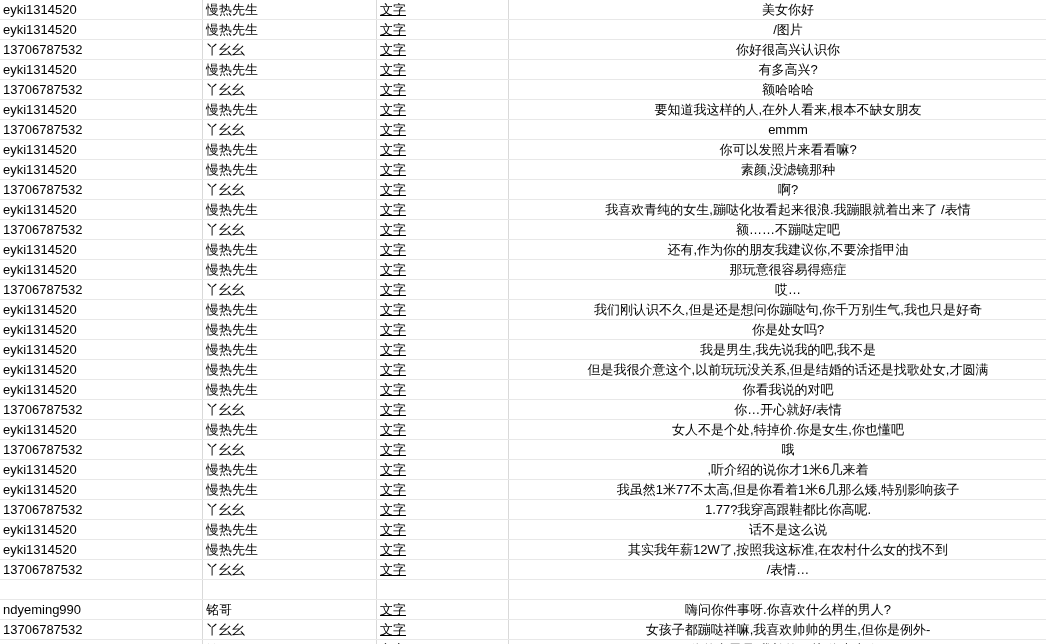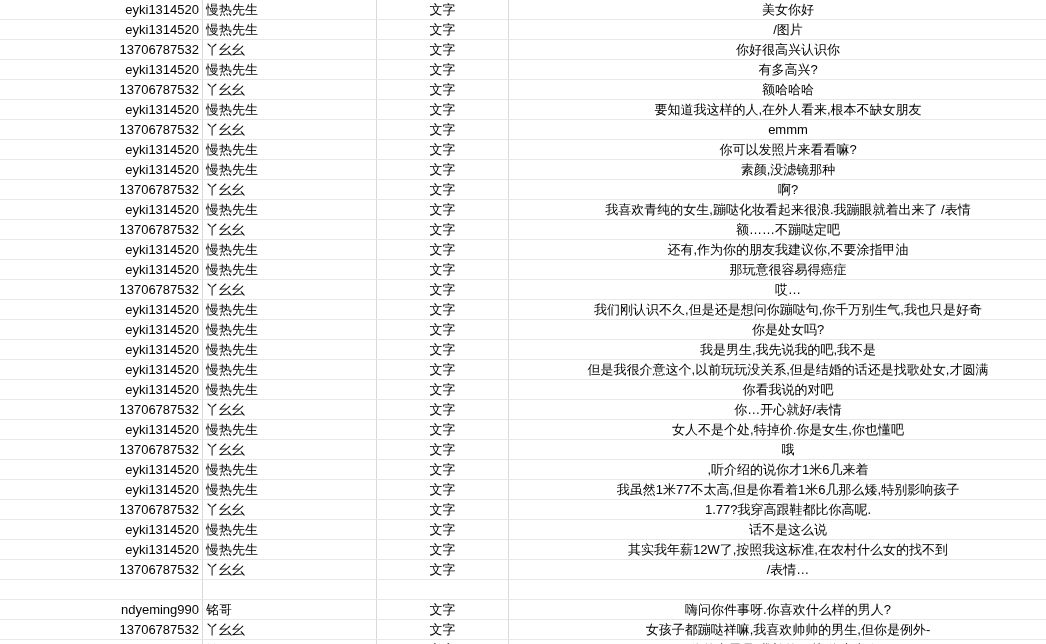--- a/index.html
+++ b/index.html
@@ -23,23 +23,23 @@
   .sheet td {
     height: 19px;
     line-height: 19px;
     padding: 0 3px;
     border-right: 1px solid #d9d9d9;
     border-bottom: 1px solid #e8e8e8;
     white-space: nowrap;
     overflow: hidden;
     font-size: 13px;
   }
-  .col-a { width: 196px; text-align: right; }
+  .col-a { width: 196px; text-align: left; }
   .col-b { width: 167px; text-align: left; }
-  .col-c { width: 125px; text-align: center; padding-left: 6px; }
+  .col-c { width: 125px; text-align: left; padding-left: 6px; text-decoration: underline; }
   .col-d { width: 552px; text-align: center; border-right: none; }
   tr.blank td {
     border-bottom: 1px solid #e8e8e8;
   }
   tr.blank td.col-d { }
 </style>
 </head>
 <body>
 
 <table class="sheet">

